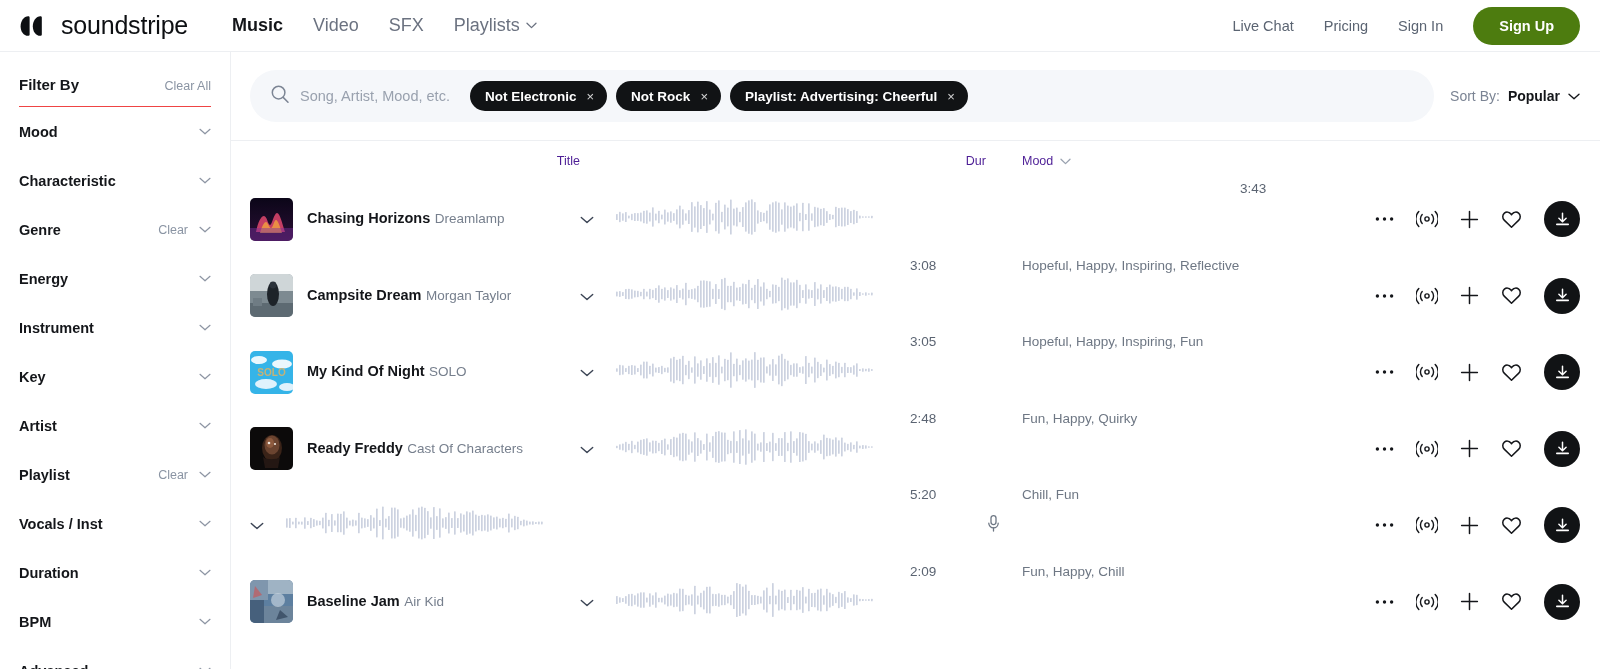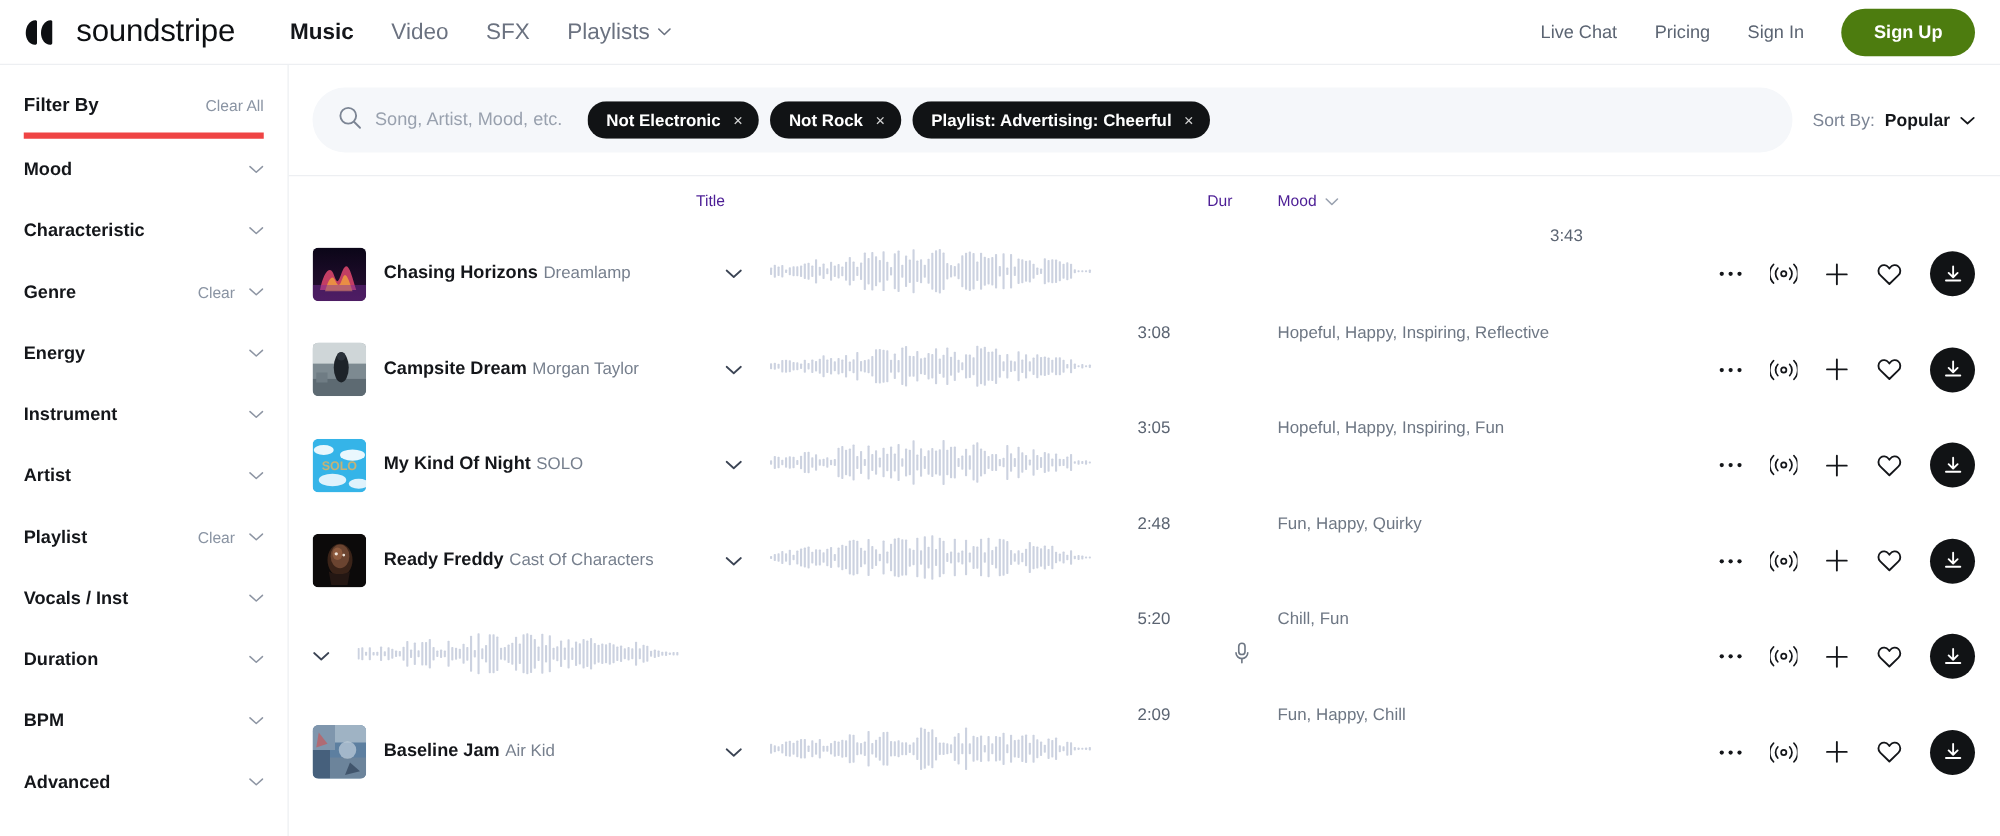--- a/index.html
+++ b/index.html
@@ -50,21 +50,21 @@
 
   
   .sidebar {
     width: 231px; flex: 0 0 231px;
     border-right: 1px solid #edeff2;
     padding: 0 19px;
   }
   .filter-head {
     display: flex; align-items: baseline; justify-content: space-between;
     padding: 24px 0 13px 0;
-    border-bottom: 5px solid #ef4444;
+    border-bottom: 1px solid #ef4444;
   }
   .filter-title { font-size: 15px; font-weight: 700; color: #14161a; }
   .clear-all { font-size: 12.5px; color: #8a94a3; cursor: pointer; }
   .filter-row {
     display: flex; align-items: center; justify-content: space-between;
     padding: 16.5px 0 16.5px 0;
     cursor: pointer;
   }
   .filter-row-label { font-size: 14.5px; font-weight: 700; color: #14161a; }
   .filter-row-right { display: flex; align-items: center; gap: 11px; }
@@ -246,20 +246,31 @@
         <span class="filter-clear"></span>
         <span class="chev">
             <svg width="12" height="7" viewBox="0 0 12 7">
               <path d="M1 1.3 6 5.8 11 1.3" fill="none" stroke="#8d95a3" stroke-width="1.2" stroke-linecap="round" stroke-linejoin="round"></path>
             </svg>
           </span>
       </span>
     </div>
     <div class="filter-row">
       <span class="filter-row-label">Instrument</span>
+      <span class="filter-row-right">
+        <span class="filter-clear"></span>
+        <span class="chev">
+            <svg width="12" height="7" viewBox="0 0 12 7">
+              <path d="M1 1.3 6 5.8 11 1.3" fill="none" stroke="#8d95a3" stroke-width="1.2" stroke-linecap="round" stroke-linejoin="round"></path>
+            </svg>
+          </span>
+      </span>
+    </div>
+    <div class="filter-row">
+      <span class="filter-row-label">Key</span>
       <span class="filter-row-right">
         <span class="filter-clear"></span>
         <span class="chev">
             <svg width="12" height="7" viewBox="0 0 12 7">
               <path d="M1 1.3 6 5.8 11 1.3" fill="none" stroke="#8d95a3" stroke-width="1.2" stroke-linecap="round" stroke-linejoin="round"></path>
             </svg>
           </span>
       </span>
     </div>
     <div class="filter-row">

